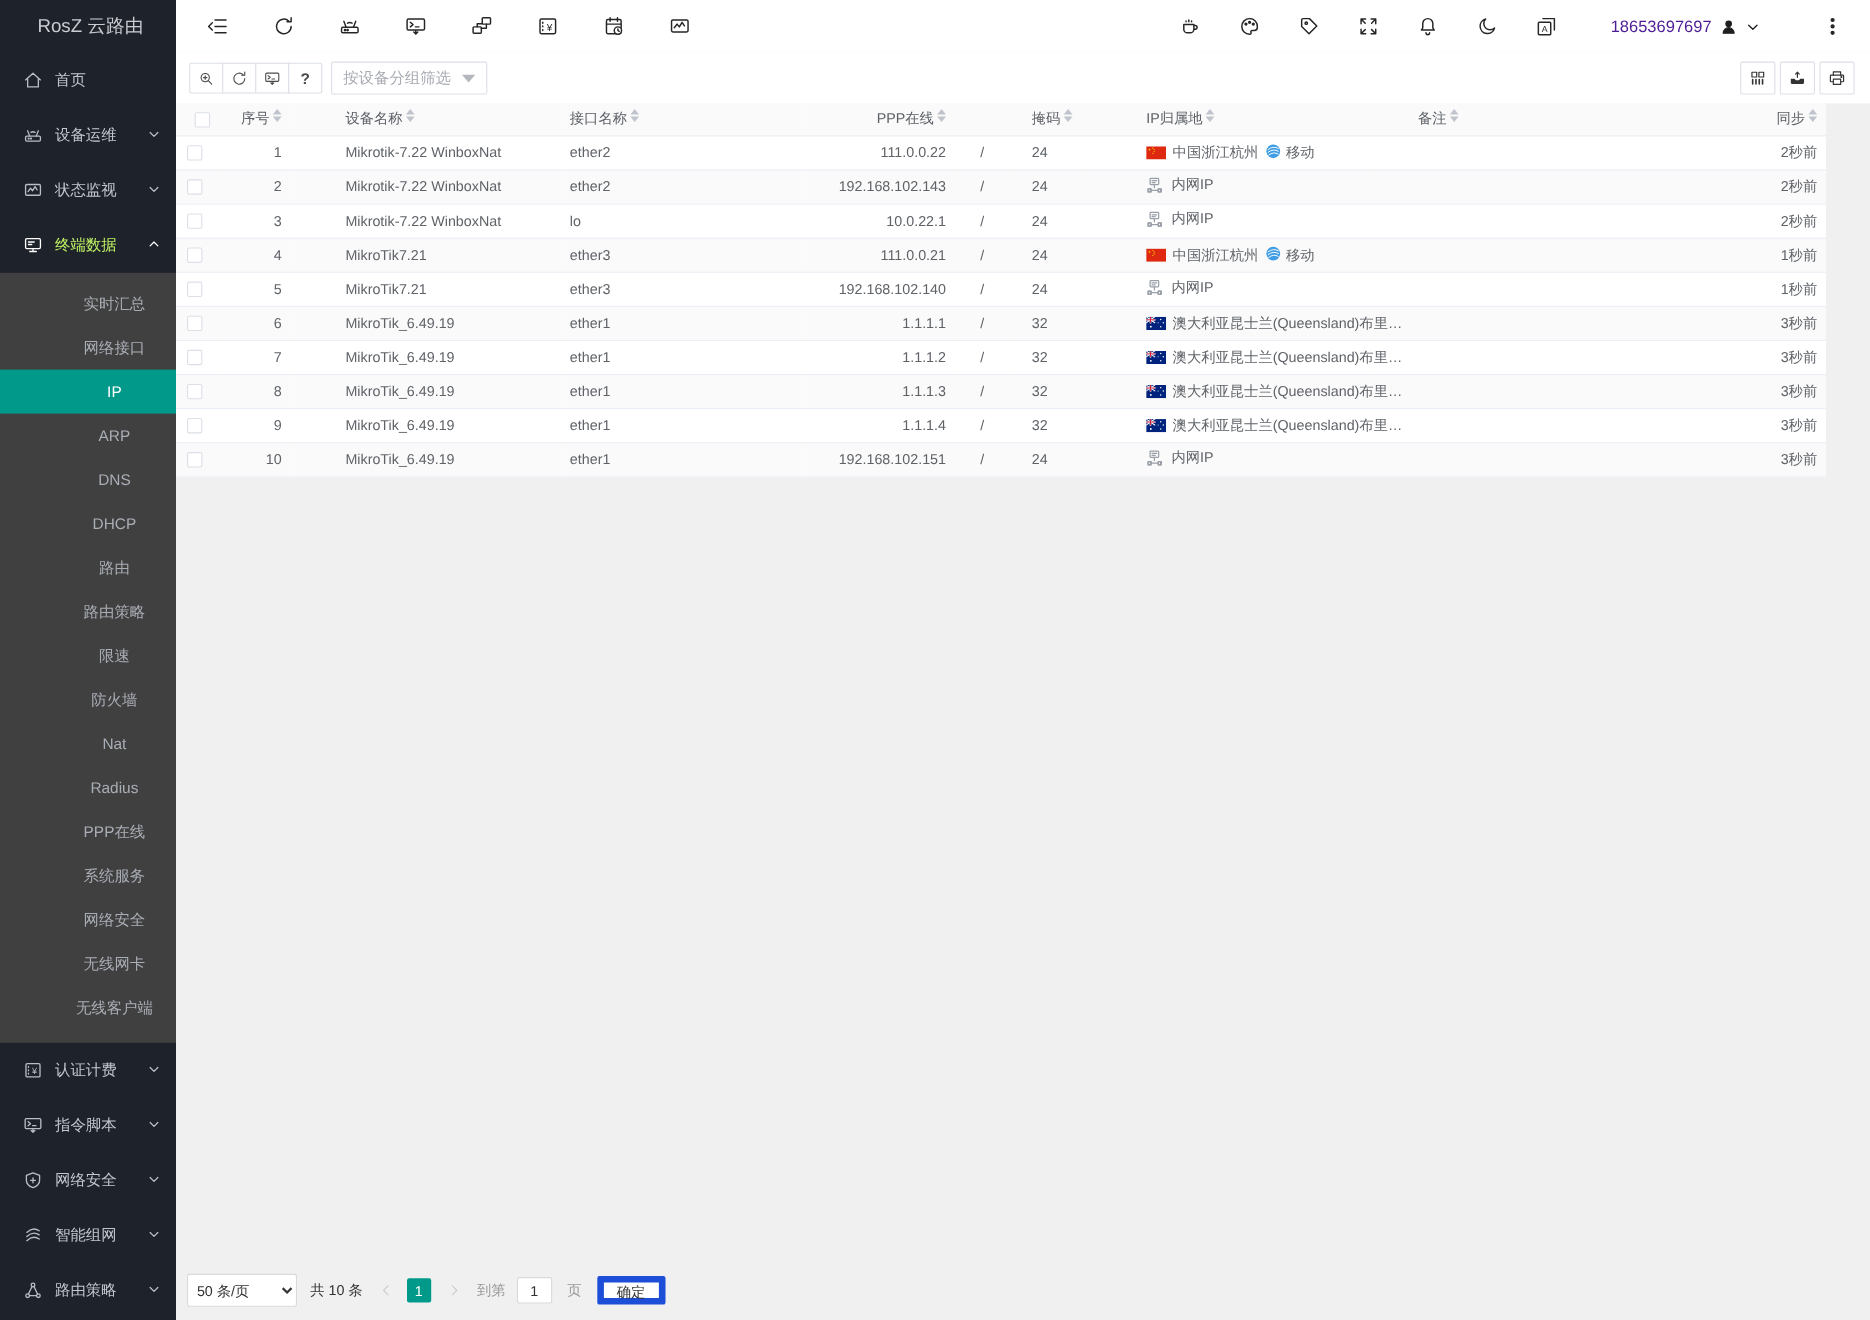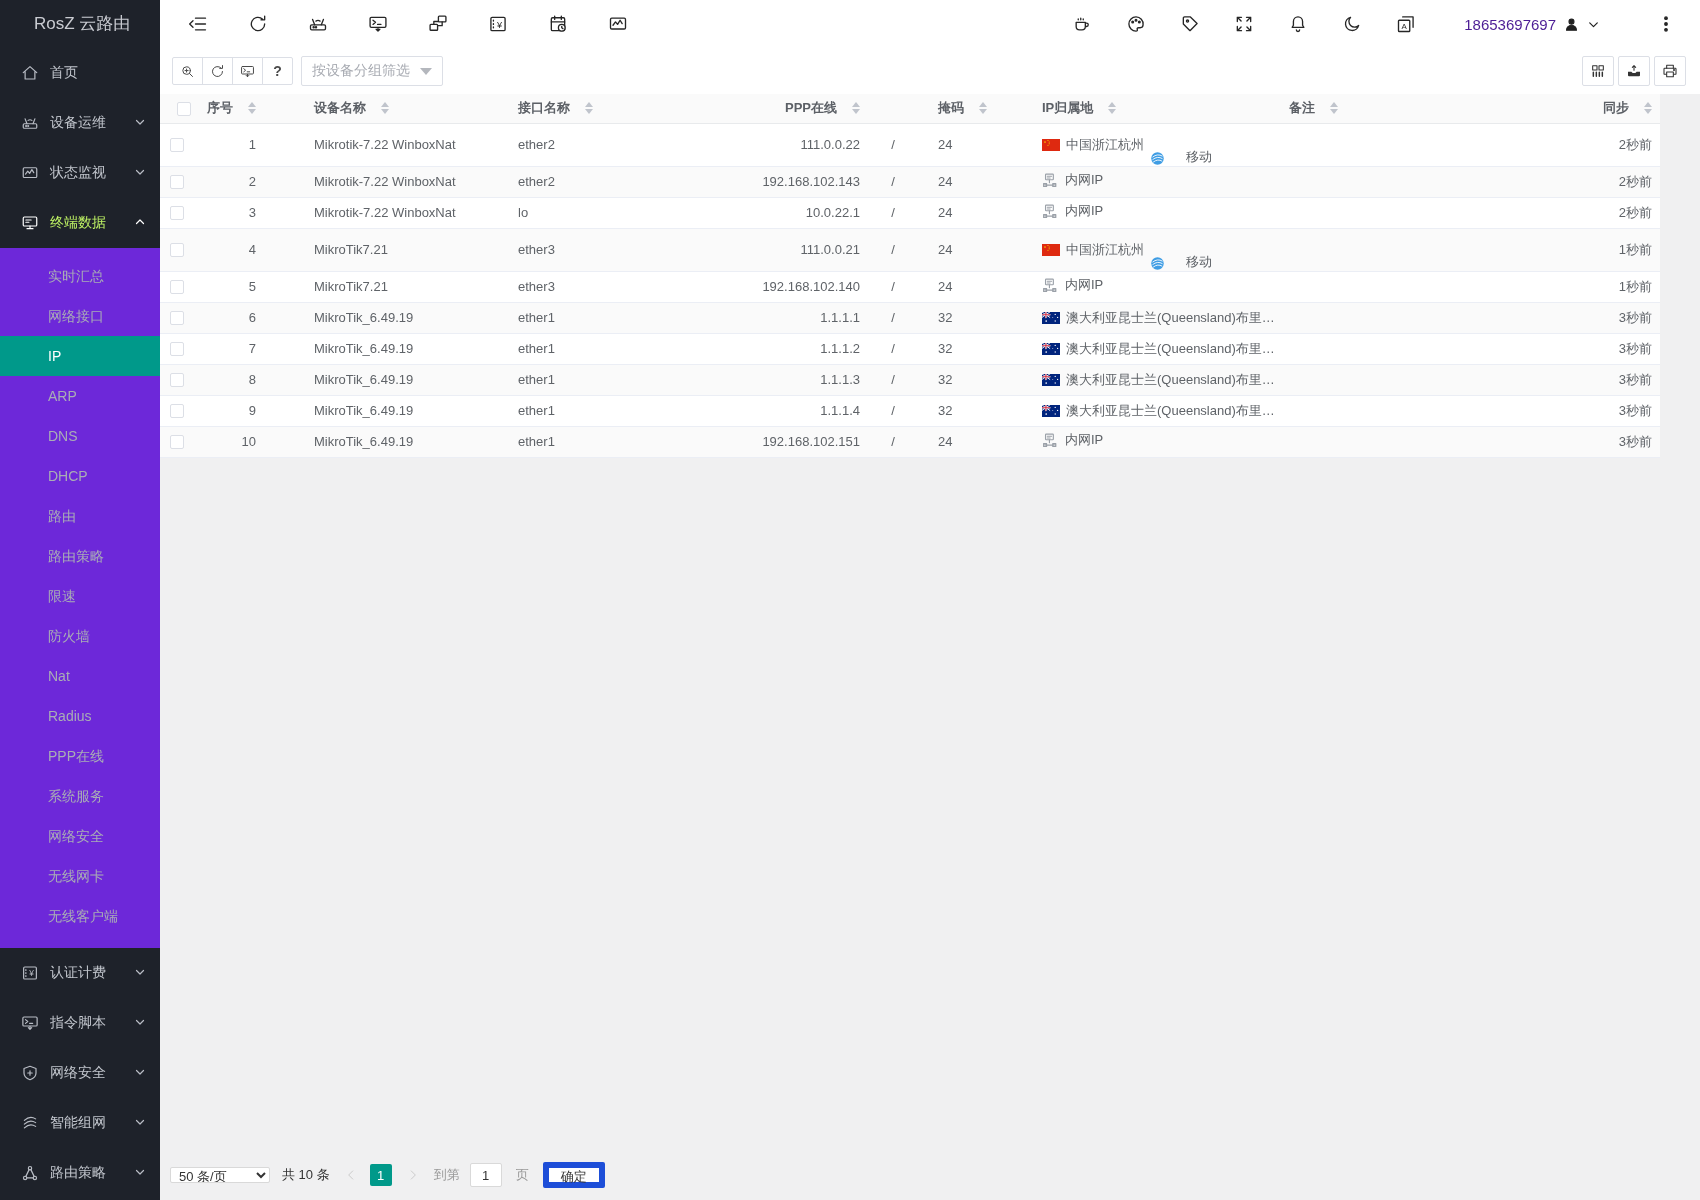--- a/index.html
+++ b/index.html
@@ -10,21 +10,21 @@
   
   .sidebar { width:160px; height:1200px; background:#1e222a; flex:0 0 160px; color:#bfc3ca; }
   .logo { height:48px; line-height:48px; padding-left:34px; font-size:17px; color:#caccd2; white-space:nowrap; }
   .nav-item { height:50px; display:flex; align-items:center; gap:11px; padding:0 14px 0 21px;
     font-size:14px; color:#c2c6cd; cursor:pointer; }
   .nav-item svg { width:18px; height:18px; stroke:#b9bdc5; }
   .nav-item .chev { margin-left:auto; }
   .nav-item .chev svg { width:12px; height:12px; }
   .nav-item.active-parent { color:#bef264; }
   .nav-item.active-parent svg { stroke:#fff; }
-  .submenu { background:#6d28d9; padding:8px 0 12px 0; }
+  .submenu { background:#404040; padding:8px 0 12px 0;text-align:center; }
   .subitem { height:40px; line-height:40px; padding-left:48px; font-size:14px; color:#a9adb5; cursor:pointer; }
   .subitem.active { background:#00998a; color:#fff; }
 
   
   .pane { flex:1; position:relative; background:#f0f0f1; }
 
   .topbar { height:48px; background:#fff; display:flex; align-items:center; padding:0 24px 0 28px; }
   .tb-left { display:flex; align-items:center; gap:40px; }
   .tb-right { margin-left:auto; display:flex; align-items:center; gap:34px; }
   .ticon { width:20px; height:20px; display:inline-flex; cursor:pointer; }
@@ -63,38 +63,38 @@
   .c1 { padding-left:10px; }
   .c2 { text-align:right; padding-right:8px; }
   .c3 { padding-left:50px; text-align:left; }
   .c4 { padding-left:2px; text-align:left; }
   .c5 { text-align:right; padding-right:8px; }
   .c6 { text-align:center; }
   .c7 { padding-left:20px; text-align:left; }
   .c8 { padding-left:54px; text-align:left; }
   .c9 { padding-left:41px; text-align:left; }
   .c10 { text-align:right; padding-right:8px; }
-  .th-wrap { display:inline-flex; align-items:center; gap:15px;font-weight:bold; }
+  .th-wrap { display:inline-flex; align-items:flex-start; gap:3px; }
   .sort { display:inline-flex; flex-direction:column; gap:2px; cursor:pointer; }
   .sort i { display:block; width:0; height:0; border-left:4px solid transparent; border-right:4px solid transparent; }
   .sort .up { border-bottom:5px solid #c0c4cc; }
   .sort .down { border-top:5px solid #c0c4cc; }
   .cb { display:inline-block; width:14px; height:14px; border:1px solid #dcdfe6; border-radius:2px;
     background:#fff; vertical-align:middle; cursor:pointer; }
   .loccell { display:inline-flex; align-items:center; gap:6px; }
   .flag { display:none; flex:0 0 auto; }
-  .isp-wrap { display:none; align-items:flex-end; gap:21px;margin-top:24px; }
+  .isp-wrap { display:none; align-items:flex-start; gap:4px; }
   tr.loc-cn .flag-cn { display:inline-flex; }
   tr.loc-cn .isp-wrap { display:inline-flex; }
   tr.loc-au .flag-au { display:inline-flex; }
   tr.loc-lan .icon-lan { display:inline-flex; }
 
   
   .pagination { position:absolute; left:10px; bottom:12px; display:flex; align-items:center; font-size:13px; color:#333; }
-  .page-select { width:100px; height:16px; border:1px solid #d9d9d9; border-radius:2px; background:#fff;
+  .page-select { width:100px; height:30px; border:1px solid #d9d9d9; border-radius:2px; background:#fff;
     font-size:13px; color:#333; padding:0 4px; font-family:inherit; }
   .total { margin-left:12px; }
   .pg-arrow { margin-left:14px; display:inline-flex; cursor:default; }
   .pg-arrow svg { width:14px; height:14px; stroke:#c8c8c8; }
   .page-num { margin-left:12px; width:22px; height:22px; background:#00998a; color:#fff; border-radius:2px;
     display:flex; align-items:center; justify-content:center; font-size:13px; cursor:pointer; }
   .goto-label, .page-label { margin-left:14px; color:#999; }
   .goto-input { margin-left:10px; width:32px; height:24px; border:1px solid #d9d9d9; border-radius:2px;
     text-align:center; font-size:13px; color:#333; font-family:inherit; }
   .confirm-btn { margin-left:14px; height:26px; padding:0 12px; background:#fff; border:6px solid #1d4ed8;

